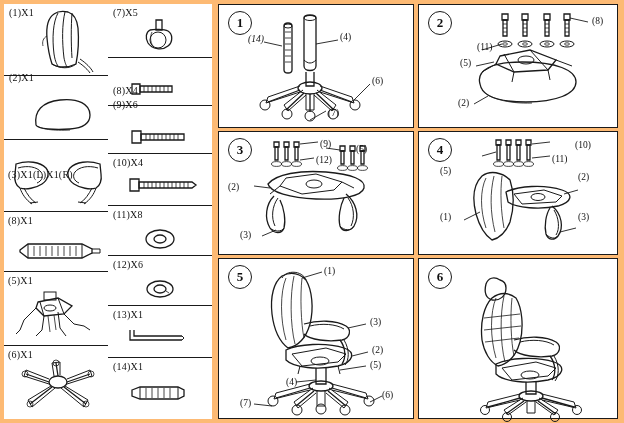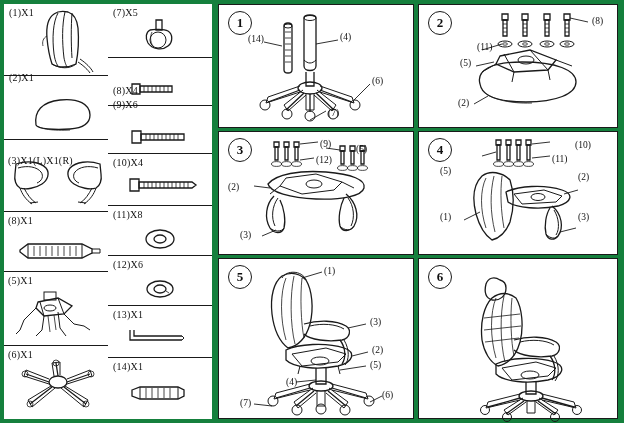--- a/index.html
+++ b/index.html
@@ -1,17 +1,17 @@
 <!DOCTYPE html>
 <html><head>
 <meta charset="utf-8">
 <style>
   html,body{margin:0;padding:0;background:#fff;}
   body{width:624px;height:423px;font-family:"Liberation Serif",serif;color:#111;}
-  #sheet{position:relative;width:624px;height:423px;overflow:hidden;background:#15803d;}
+  #sheet{position:relative;width:624px;height:423px;overflow:hidden;background:#fdba74;}
 
   
   .box{position:absolute;border:1.5px solid #1a1a1a;box-sizing:border-box;background:#fff;}
   .cell{position:absolute;border:1.2px solid #1a1a1a;box-sizing:border-box;background:#fff;}
   .lbl{position:absolute;font-size:10px;line-height:11px;letter-spacing:.2px;white-space:nowrap;}
   .tag{position:absolute;font-size:9.5px;line-height:10px;white-space:nowrap;}
 
   .stepnum{position:absolute;width:22px;height:22px;border:1.6px solid #1a1a1a;border-radius:50%;
            display:flex;align-items:center;justify-content:center;font-size:13px;font-weight:bold;
            font-family:"Liberation Serif",serif;background:#fff;}
@@ -46,21 +46,21 @@
   </svg>
 
   <div class="cell" style="left:4px;top:76px;width:104.5px;height:64px;border:none;border-bottom:1.4px solid #1a1a1a;"></div>
   <div class="lbl" style="left:9px;top:72px;">(2)X1</div>
   <svg style="position:absolute;left:26px;top:95px;" width="74" height="40" viewBox="0 0 74 40">
     <path class="ln med" d="M10 30 C8 16 16 7 34 5 C52 3 64 9 64 20 C64 28 58 33 44 34 C28 35 12 34 10 30 Z"></path>
     <path class="ln hair" d="M12 31 C14 34 28 36 44 35"></path>
   </svg>
 
   <div class="cell" style="left:4px;top:140px;width:104.5px;height:72px;border:none;border-bottom:1.4px solid #1a1a1a;"></div>
-  <div class="lbl" style="left:8px;top:143px;margin-top:12px;">(3)X1(L)X1(R)</div>
+  <div class="lbl" style="left:8px;top:157px;margin-top:12px;">(3)X1(L)X1(R)</div>
   <svg style="position:absolute;left:10px;top:158px;" width="96" height="52" viewBox="0 0 96 52">
     <path class="ln med" d="M6 6 C18 2 30 4 36 10 C40 15 38 22 32 26 C26 30 16 32 10 30 C6 28 4 22 5 16 Z"></path>
     <path class="ln thin" d="M8 10 C18 7 27 9 31 14 C34 18 32 23 27 25"></path>
     <path class="ln thin" d="M10 30 C12 36 16 42 22 46"></path>
     <path class="ln thin" d="M14 30 C17 36 21 42 26 45"></path>
     <path class="ln thin" d="M20 45 L28 44"></path>
     <path class="ln med" d="M90 6 C78 2 66 4 60 10 C56 15 58 22 64 26 C70 30 80 32 86 30 C90 28 92 22 91 16 Z"></path>
     <path class="ln thin" d="M88 10 C78 7 69 9 65 14 C62 18 64 23 69 25"></path>
     <path class="ln thin" d="M86 30 C84 36 80 42 74 46"></path>
     <path class="ln thin" d="M82 30 C79 36 75 42 70 45"></path>
@@ -199,21 +199,21 @@
     <ellipse class="ln thin" cx="41" cy="104" rx="5" ry="5"></ellipse>
     <ellipse class="ln thin" cx="87" cy="104" rx="5" ry="5"></ellipse>
     <ellipse class="ln thin" cx="109" cy="95" rx="5" ry="5"></ellipse>
     <ellipse class="ln thin" cx="64" cy="106" rx="5" ry="5"></ellipse>
 
     <path class="lead" d="M36 36 L18 32"></path>
     <path class="lead" d="M70 34 L92 30"></path>
     <path class="lead" d="M108 90 L124 74"></path>
     <path class="lead" d="M64 110 L80 101"></path>
   </svg>
-  <div class="tag" style="left:248px;top:34px;">(14)</div>
+  <div class="tag" style="left:248px;top:34px;font-style:italic;">(14)</div>
   <div class="tag" style="left:340px;top:32px;">(4)</div>
   <div class="tag" style="left:372px;top:76px;">(6)</div>
   <div class="tag" style="left:328px;top:108px;">(7)</div>
 
   <div class="box" style="left:418px;top:4px;width:200px;height:124px;"></div>
   <div class="stepnum" style="left:428px;top:11px;">2</div>
   <svg style="position:absolute;left:452px;top:10px;" width="162" height="112" viewBox="0 0 162 112">
 
     <g class="ln med">
       <path d="M50 4 L56 4 L56 10 L50 10 Z"></path>

